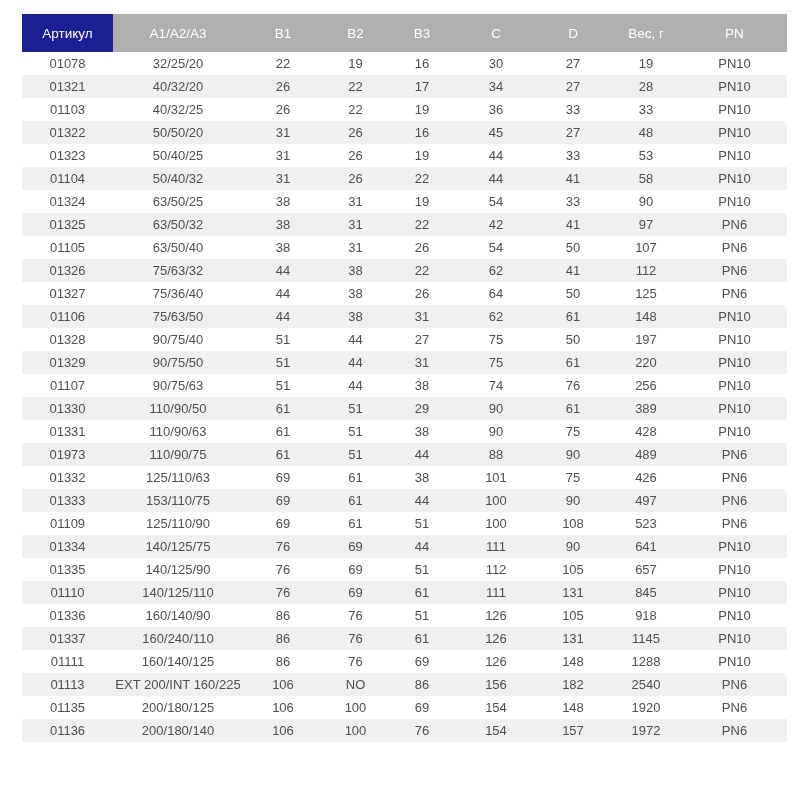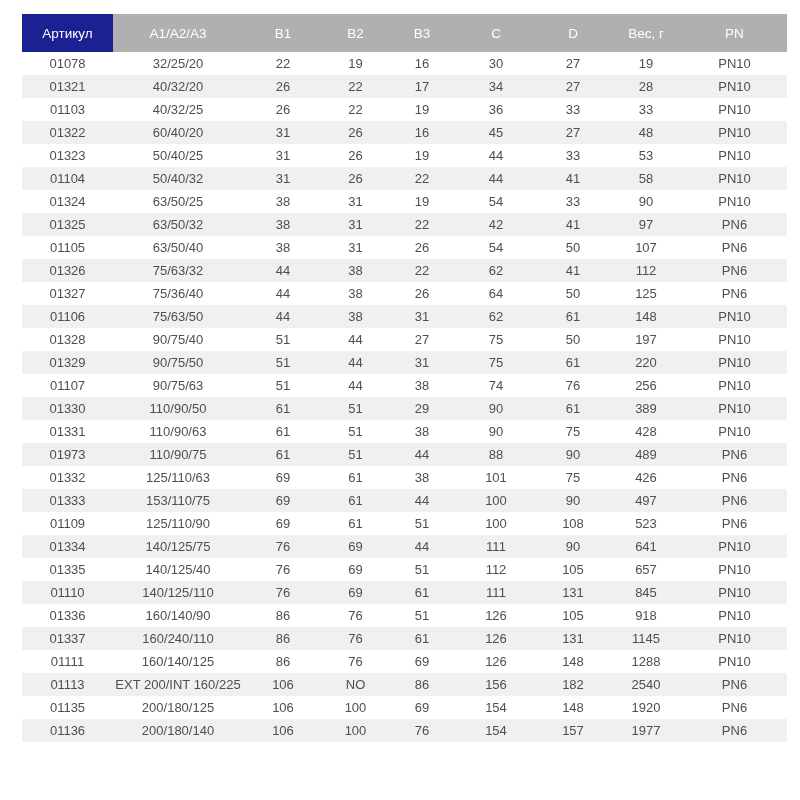--- a/index.html
+++ b/index.html
@@ -113,21 +113,21 @@
           <td>26</td>
           <td>22</td>
           <td>19</td>
           <td>36</td>
           <td>33</td>
           <td>33</td>
           <td>PN10</td>
         </tr>
         <tr>
           <td>01322</td>
-          <td>60/40/20</td>
+          <td>50/50/20</td>
           <td>31</td>
           <td>26</td>
           <td>16</td>
           <td>45</td>
           <td>27</td>
           <td>48</td>
           <td>PN10</td>
         </tr>
         <tr>
           <td>01323</td>
@@ -322,21 +322,21 @@
           <td>76</td>
           <td>69</td>
           <td>44</td>
           <td>111</td>
           <td>90</td>
           <td>641</td>
           <td>PN10</td>
         </tr>
         <tr>
           <td>01335</td>
-          <td>140/125/40</td>
+          <td>140/125/90</td>
           <td>76</td>
           <td>69</td>
           <td>51</td>
           <td>112</td>
           <td>105</td>
           <td>657</td>
           <td>PN10</td>
         </tr>
         <tr>
           <td>01110</td>
@@ -405,18 +405,18 @@
           <td>PN6</td>
         </tr>
         <tr>
           <td>01136</td>
           <td>200/180/140</td>
           <td>106</td>
           <td>100</td>
           <td>76</td>
           <td>154</td>
           <td>157</td>
-          <td>1977</td>
+          <td>1972</td>
           <td>PN6</td>
         </tr>
       </tbody>
   </table>
 </div>
 
 </body></html>

